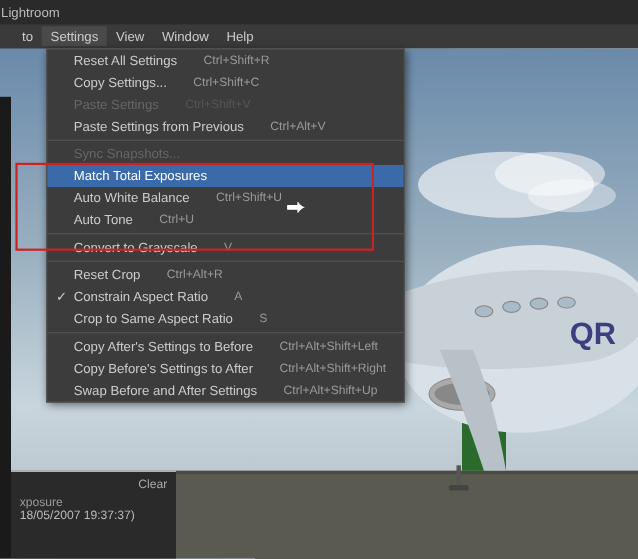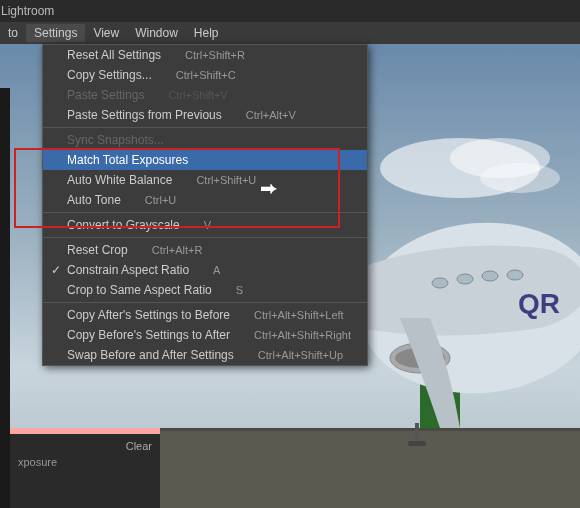--- a/index.html
+++ b/index.html
@@ -24,21 +24,21 @@
       color: #bbb;
       font-size: 12px;
     }
 
     
     .menu-bar {
       background: #3a3a3a;
       height: 22px;
       display: flex;
       align-items: center;
-      padding: 0 0;
+      padding: 0 12px;
       color: #ccc;
       font-size: 12px;
     }
     .menu-bar-item {
       padding: 2px 8px;
       cursor: pointer;
     }
     .menu-bar-item:hover, .menu-bar-item.active {
       background: #555;
     }
@@ -78,21 +78,21 @@
     }
 
     
     .bottom-panel {
       position: absolute;
       bottom: 0;
       left: 10px;
       width: 150px;
       height: 80px;
       background: #2a2a2a;
-      border-top: 6px solid #fca5a5;
+      border-top: 1px solid #fca5a5;
       padding: 6px 8px;
     }
 
     .bottom-panel .clear-btn {
       color: #aaa;
       font-size: 11px;
       text-align: right;
       cursor: pointer;
     }
 
@@ -243,20 +243,21 @@
   </svg>
 
   <div class="left-panel"></div>
 </div>
 
 <div class="bottom-panel">
   <div class="clear-btn">Clear</div>
   <div class="label">
     <span>xposure</span>
   </div>
+  <div class="value">18/05/2007 19:37:37)</div>
 </div>
 
 <div class="dropdown-container">
   <div class="dropdown-menu">
 
     <div class="menu-item">
       <span>Reset All Settings</span>
       <span class="shortcut">Ctrl+Shift+R</span>
     </div>
 

